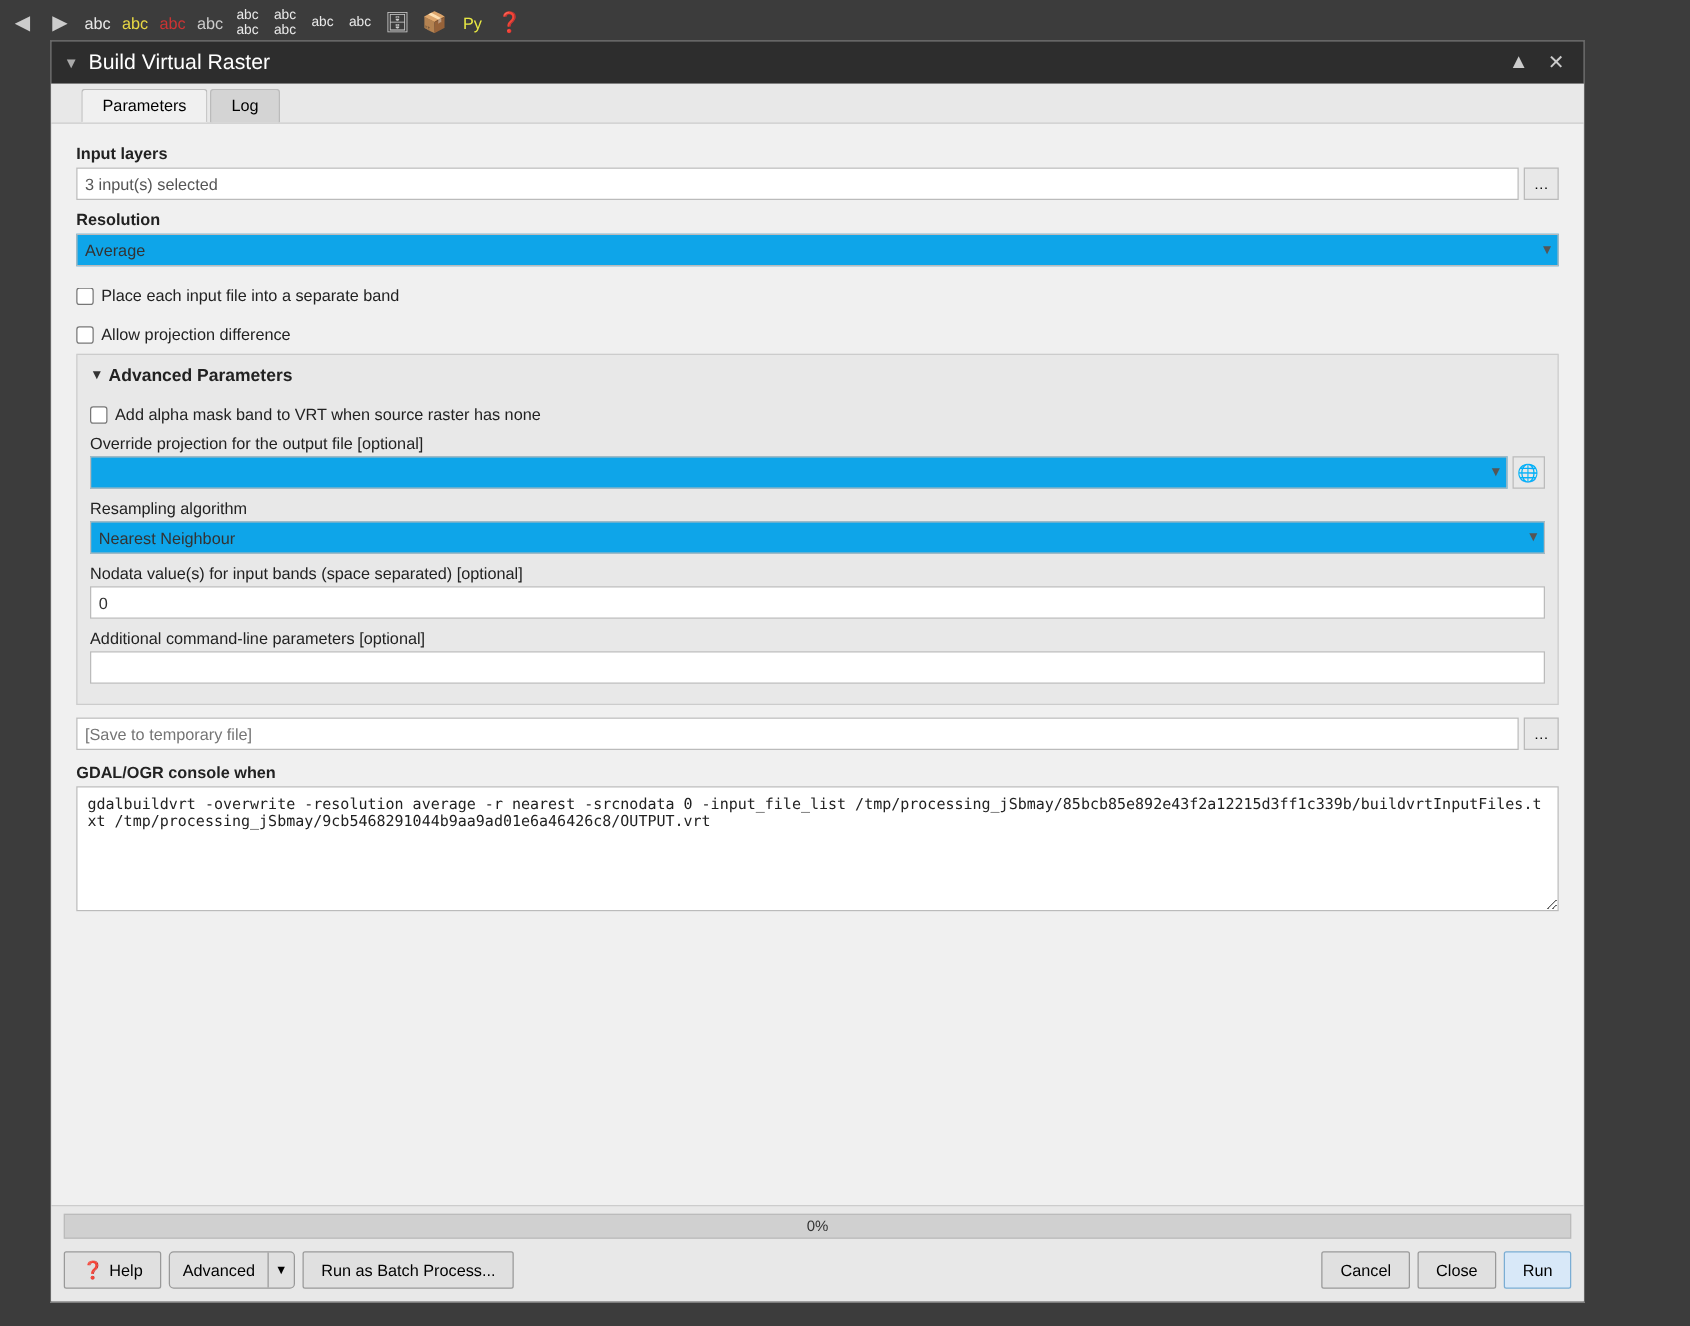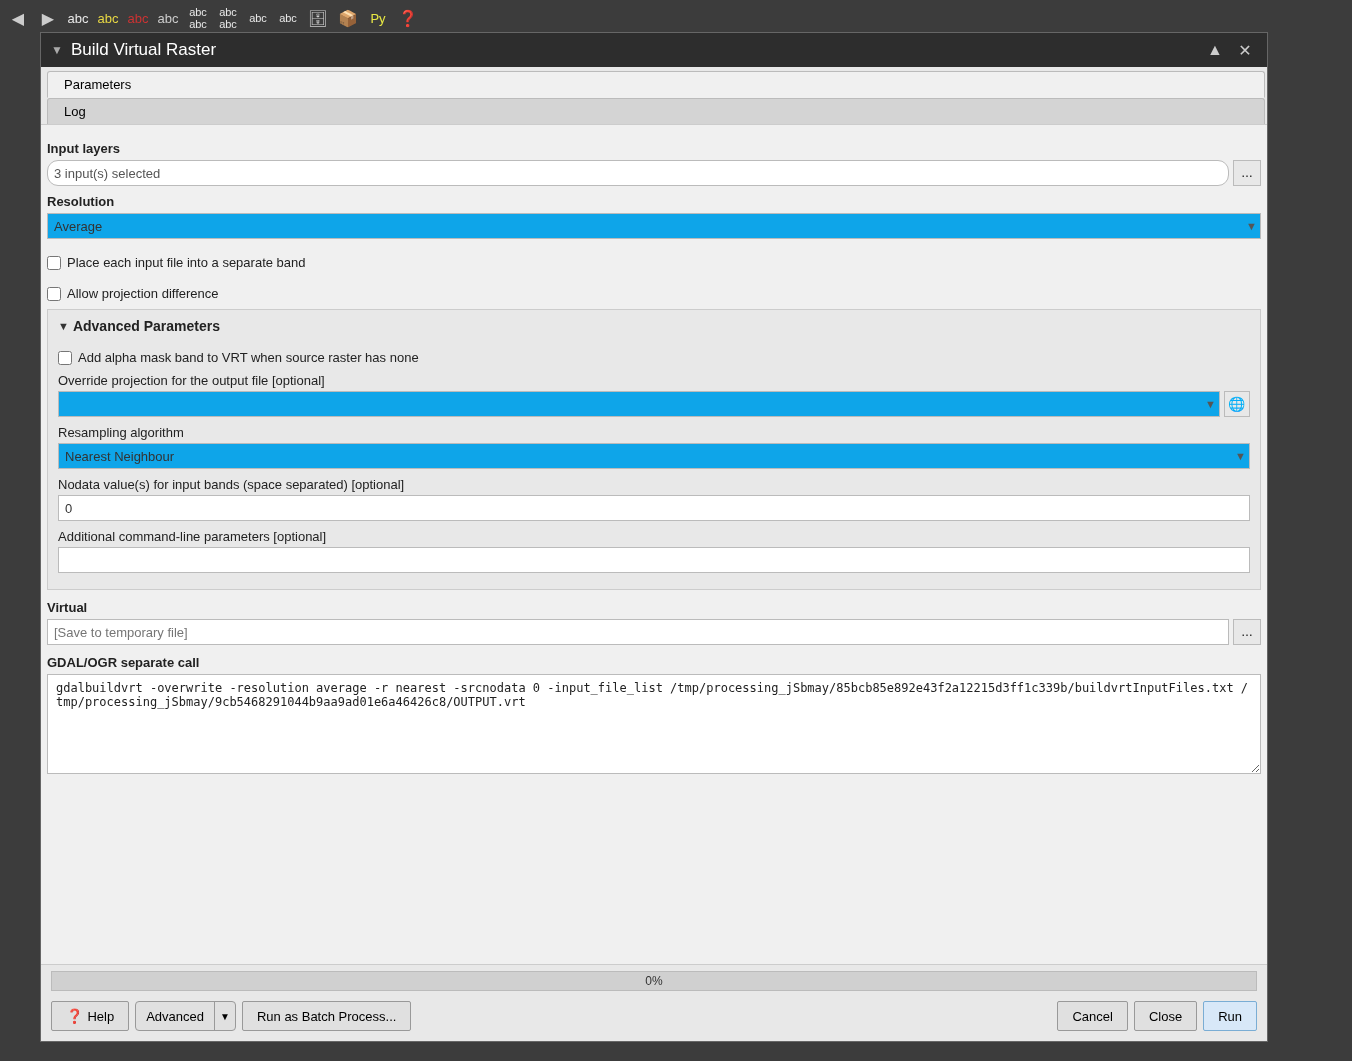--- a/index.html
+++ b/index.html
@@ -83,23 +83,22 @@
       align-items: center;
       justify-content: center;
     }
 
     
     .tab-bar {
       background: #e8e8e8;
       display: flex;
       border-bottom: 1px solid #ccc;
       padding-top: 4px;
-      padding-left: 6px;
+      padding-left: 24px;
       flex-shrink: 0;
-      flex-direction: column;
     }
     .tab {
       padding: 5px 16px;
       border: 1px solid #bbb;
       border-bottom: none;
       background: #d4d4d4;
       cursor: pointer;
       font-size: 13px;
       margin-right: 2px;
       border-radius: 3px 3px 0 0;
@@ -114,21 +113,21 @@
     .dialog-content {
       flex: 1;
       overflow: hidden;
       display: flex;
       flex-direction: row;
     }
 
     .main-area {
       flex: 1;
       overflow-y: scroll;
-      padding: 10px 6px;
+      padding: 10px 20px;
       background: #f0f0f0;
     }
 
     
     .section-label {
       font-size: 13px;
       font-weight: 600;
       color: #222;
       margin-bottom: 4px;
       margin-top: 6px;
@@ -412,21 +411,21 @@
   <div class="tab-bar">
     <div class="tab active">Parameters</div>
     <div class="tab">Log</div>
   </div>
 
   <div class="dialog-content">
     <div class="main-area">
 
       <div class="section-label">Input layers</div>
       <div class="input-row">
-        <input type="text" class="text-input" value="3 input(s) selected" readonly="" style="color: rgb(85, 85, 85); border-radius: 11px;">
+        <input type="text" class="text-input" value="3 input(s) selected" readonly="" style="color: rgb(85, 85, 85);">
         <button class="ellipsis-btn">…</button>
       </div>
 
       <div class="section-label">Resolution</div>
       <div class="input-row">
         <div class="select-wrapper">
           <select class="select-input">
             <option selected="">Average</option>
             <option>Highest</option>
             <option>Lowest</option>
@@ -487,29 +486,28 @@
         <div class="input-row">
           <input type="text" class="text-input" value="0" style="">
         </div>
 
         <div class="field-label">Additional command-line parameters [optional]</div>
         <div class="input-row">
           <input type="text" class="text-input" value="" style="">
         </div>
       </div>
 
-      <div class="section-label">Virtual</div>
       <div class="input-row">
         <input type="text" class="text-input placeholder-text" placeholder="[Save to temporary file]" value="" style="">
         <button class="ellipsis-btn">…</button>
       </div>
 
 
       <div class="gdal-section">
-        <div class="gdal-label">GDAL/OGR separate call</div>
+        <div class="gdal-label">GDAL/OGR console when</div>
         <textarea class="gdal-console" readonly="" style="">gdalbuildvrt -overwrite -resolution average -r nearest -srcnodata 0 -input_file_list /tmp/processing_jSbmay/85bcb85e892e43f2a12215d3ff1c339b/buildvrtInputFiles.txt /tmp/processing_jSbmay/9cb5468291044b9aa9ad01e6a46426c8/OUTPUT.vrt</textarea>
       </div>
 
     </div>
   </div>
 
   <div class="bottom-bar">
     <div class="progress-bar-row">
       <div class="progress-bar-outer">
         <div class="progress-bar-inner" style="width:0%"></div>

